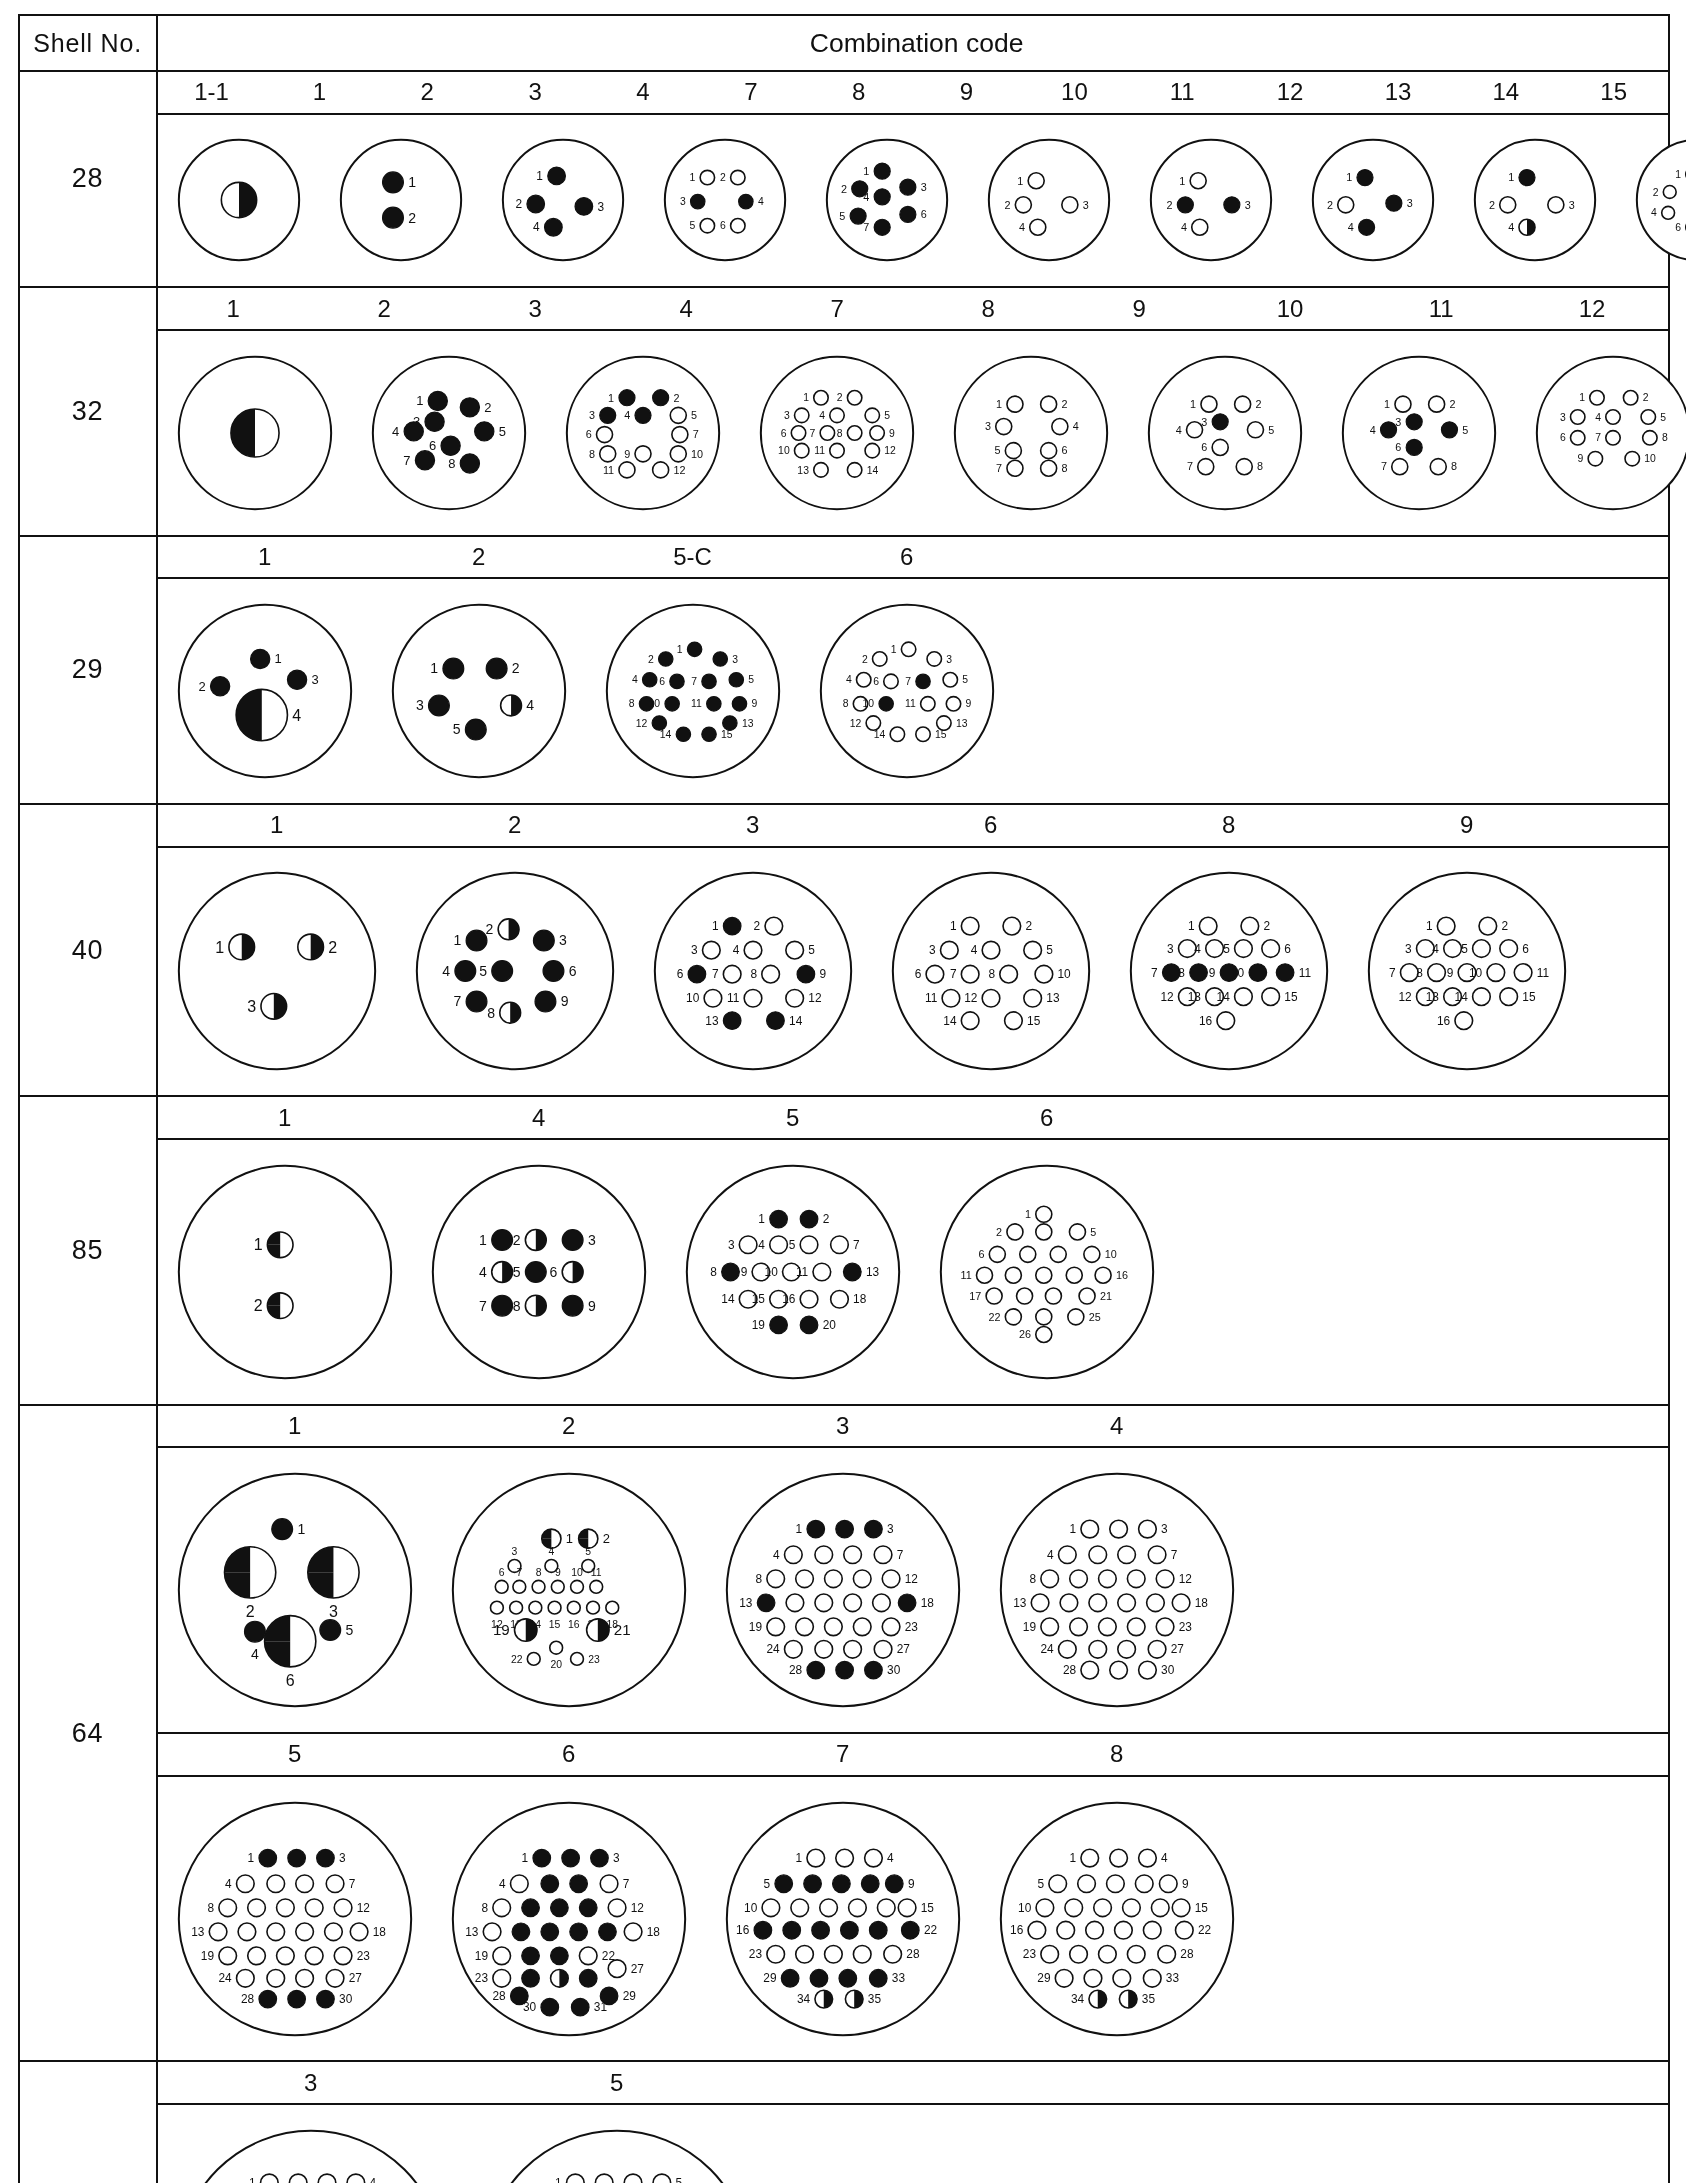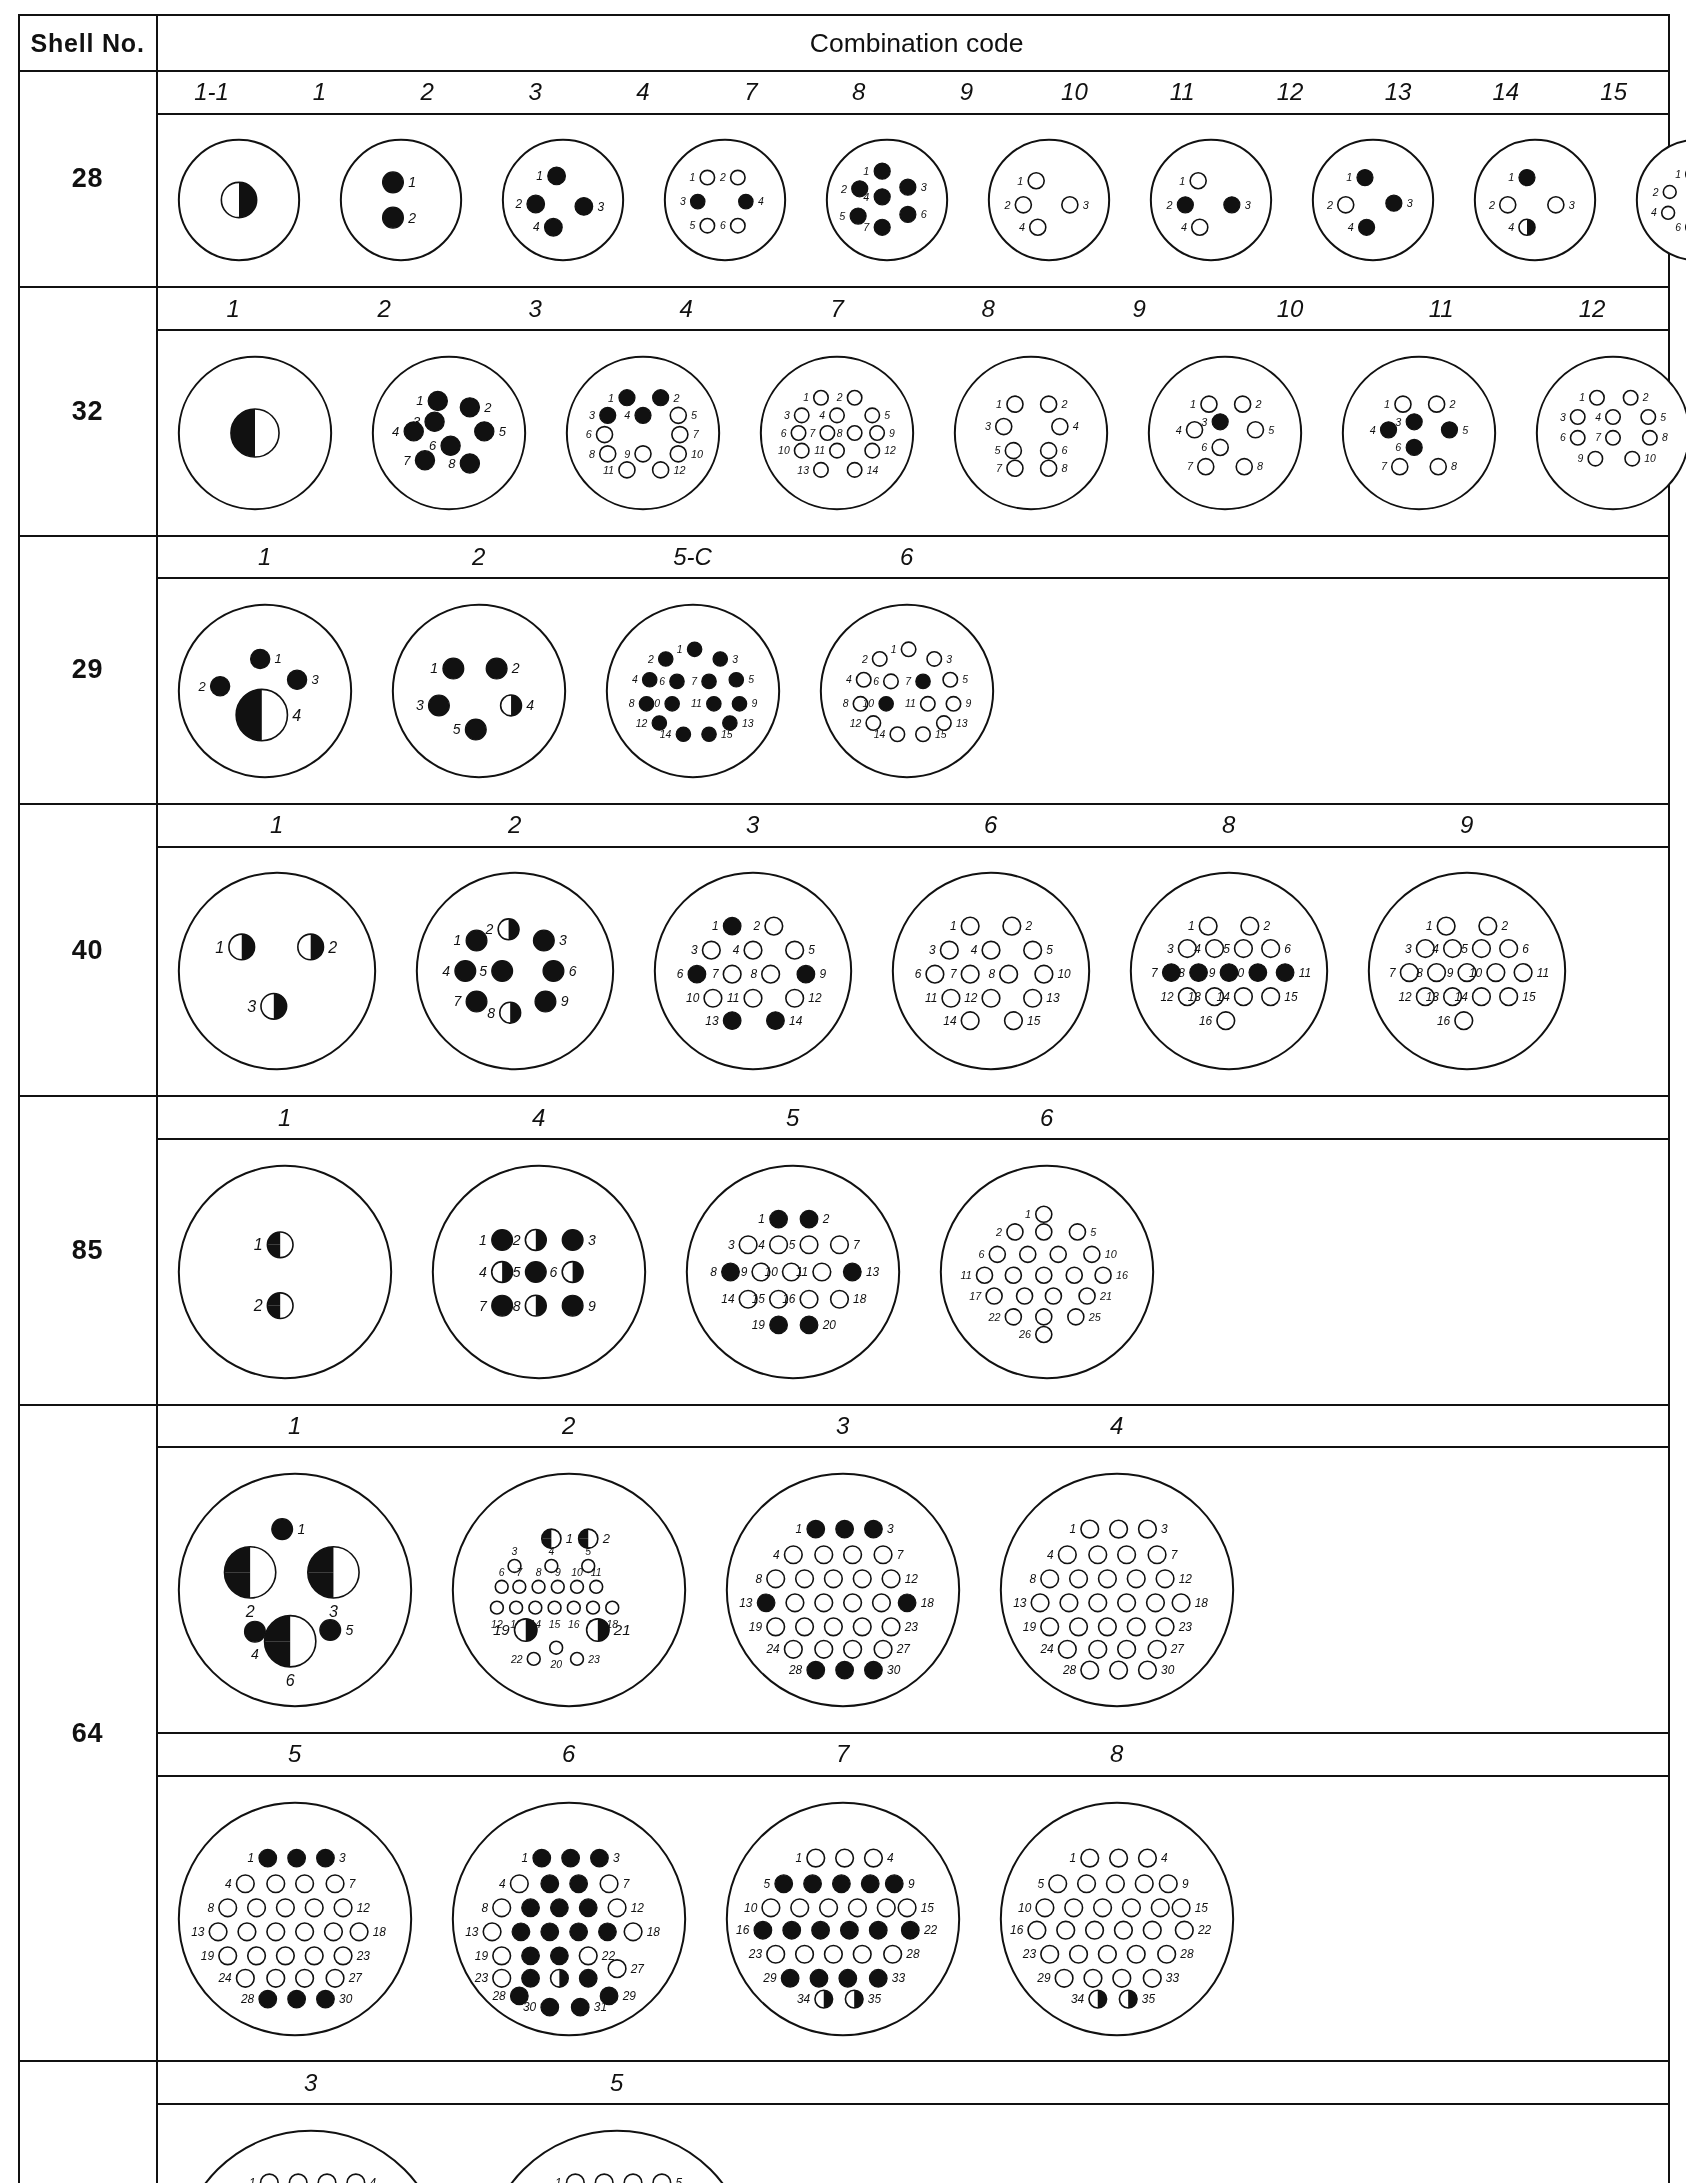--- a/index.html
+++ b/index.html
@@ -26,21 +26,20 @@
   table.main > tbody > tr > td {
     border: 2.4px solid #111;
     padding: 0;
     vertical-align: middle;
   }
   .shell-cell {
     width: 136px;
     text-align: center;
     font-size: 27px;
     letter-spacing: 0.8px;
-    font-weight: bold;
   }
   .hdr-shell {
     font-size: 25px;
     text-align: center;
     padding: 11.2px 0;
   }
   .hdr-comb {
     font-size: 26.5px;
     text-align: center;
     padding: 11.2px 0;
@@ -65,21 +64,21 @@
     box-sizing: border-box;
     align-items: center;
   }
   .fig-cell {
     box-sizing: border-box;
     display: flex;
     align-items: center;
     justify-content: center;
     padding: 4.8px 0;
   }
-  .block { width: 100%; font-style: italic; }
+  .block { width: 100%; }
   .block-sep { border-bottom: 2.4px solid #111; }
   svg { display: block; }
   .pin-num { font-family: "Liberation Sans", sans-serif; }
 </style>
 </head>
 <body>
 
 <div id="page">
   <table class="main">
     <tbody>

